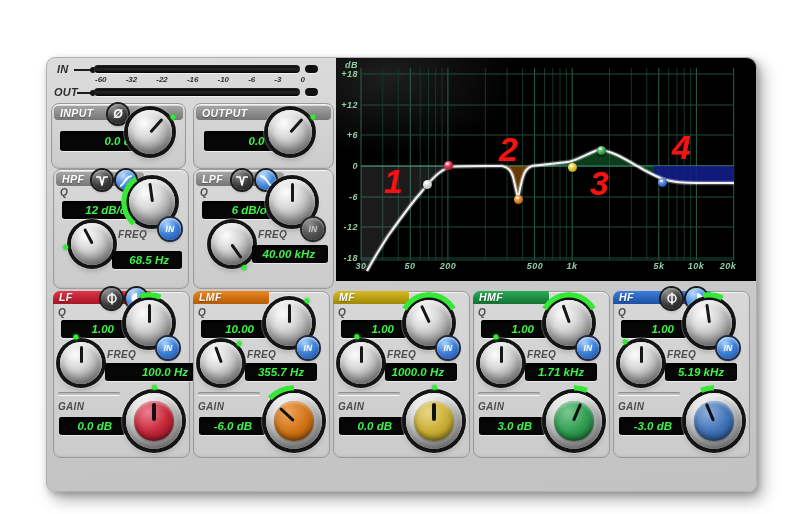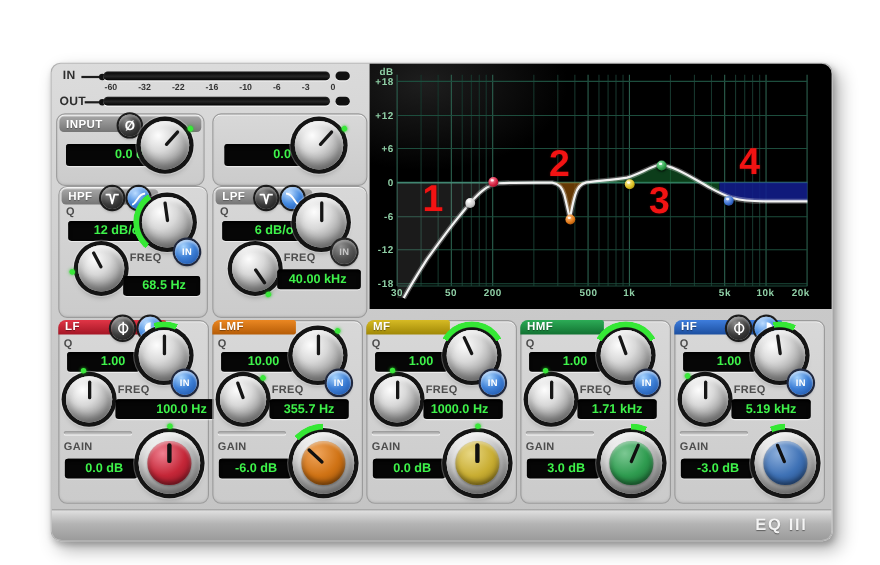--- a/index.html
+++ b/index.html
@@ -3,21 +3,21 @@
 <meta charset="utf-8">
 <style>
   html,body{margin:0;padding:0;background:#ffffff;width:800px;height:514px;overflow:hidden;
     font-family:"Liberation Sans",sans-serif;-webkit-font-smoothing:antialiased;}
   .page{position:relative;width:800px;height:514px;background:#ffffff;}
 
   
   .plugin{position:absolute;left:46px;top:57px;width:709px;height:433px;
     background:linear-gradient(175deg,#dcdcdc,#c9c9c9 55%,#c2c2c2);
     border-radius:9px;border:1px solid #b0b0b0;
-    box-shadow:6px 8px 16px rgba(0,0,0,.30),2px 3px 6px rgba(0,0,0,.22);}
+    box-shadow:6px 8px 16px rgba(0,0,0,.30),2px 3px 6px rgba(0,0,0,.22);font-style:italic;}
 
   
   .mlabel{position:absolute;font-size:11px;font-weight:700;color:#2e2e2e;letter-spacing:.3px;}
   .marrow{position:absolute;height:2px;background:#1c1c1c;}
   .marrow::after{content:"";position:absolute;right:-5px;top:-2px;width:6px;height:6px;border-radius:50%;background:#111;}
   .mbar{position:absolute;height:8px;border-radius:4px;
     background:linear-gradient(#000,#262626 55%,#000);
     box-shadow:0 1px 0 rgba(255,255,255,.65),inset 0 1px 1px rgba(255,255,255,.12);}
   .mclip{position:absolute;width:13px;height:8px;border-radius:4px;background:#101010;
     box-shadow:0 1px 0 rgba(255,255,255,.65);}
@@ -141,20 +141,21 @@
     <div class="lcd" style="left:8px;top:27px;width:92px;height:20px;line-height:20px">0.0 dB</div>
     <div class="knob" style="left:76px;top:6px;width:44px;height:44px;--a:42deg;--g:56deg">
       <div class="krot">
             <div class="kptr"></div>
           </div>
       <div class="kmark"></div>
     </div>
   </div>
 
   <div class="sec" style="left:146px;top:45px;width:139px;height:64px">
+    <div class="shead" style="left:2px;top:2px;width:135px">OUTPUT</div>
     <div class="lcd" style="left:10px;top:27px;width:92px;height:20px;line-height:20px">0.0 dB</div>
     <div class="knob" style="left:74px;top:6px;width:44px;height:44px;--a:42deg;--g:56deg">
       <div class="krot">
             <div class="kptr"></div>
           </div>
       <div class="kmark"></div>
     </div>
   </div>
 
   <div class="sec" style="left:6px;top:111px;width:134px;height:118px">
@@ -451,18 +452,15 @@
     <div class="knob" style="left:73px;top:102px;width:56px;height:56px;--a:-23deg">
       <div class="karc" style="--a1:-23deg;--len:23deg"></div>
       <div class="kcap cap-blue">
             <div class="krot">
               <div class="kptr2"></div>
             </div>
           </div>
     </div>
   </div>
 
-  <div class="footer">
-    <span class="brand">EQ III</span>
-  </div>
 
 </div>
 </div>
 
 </body></html>

